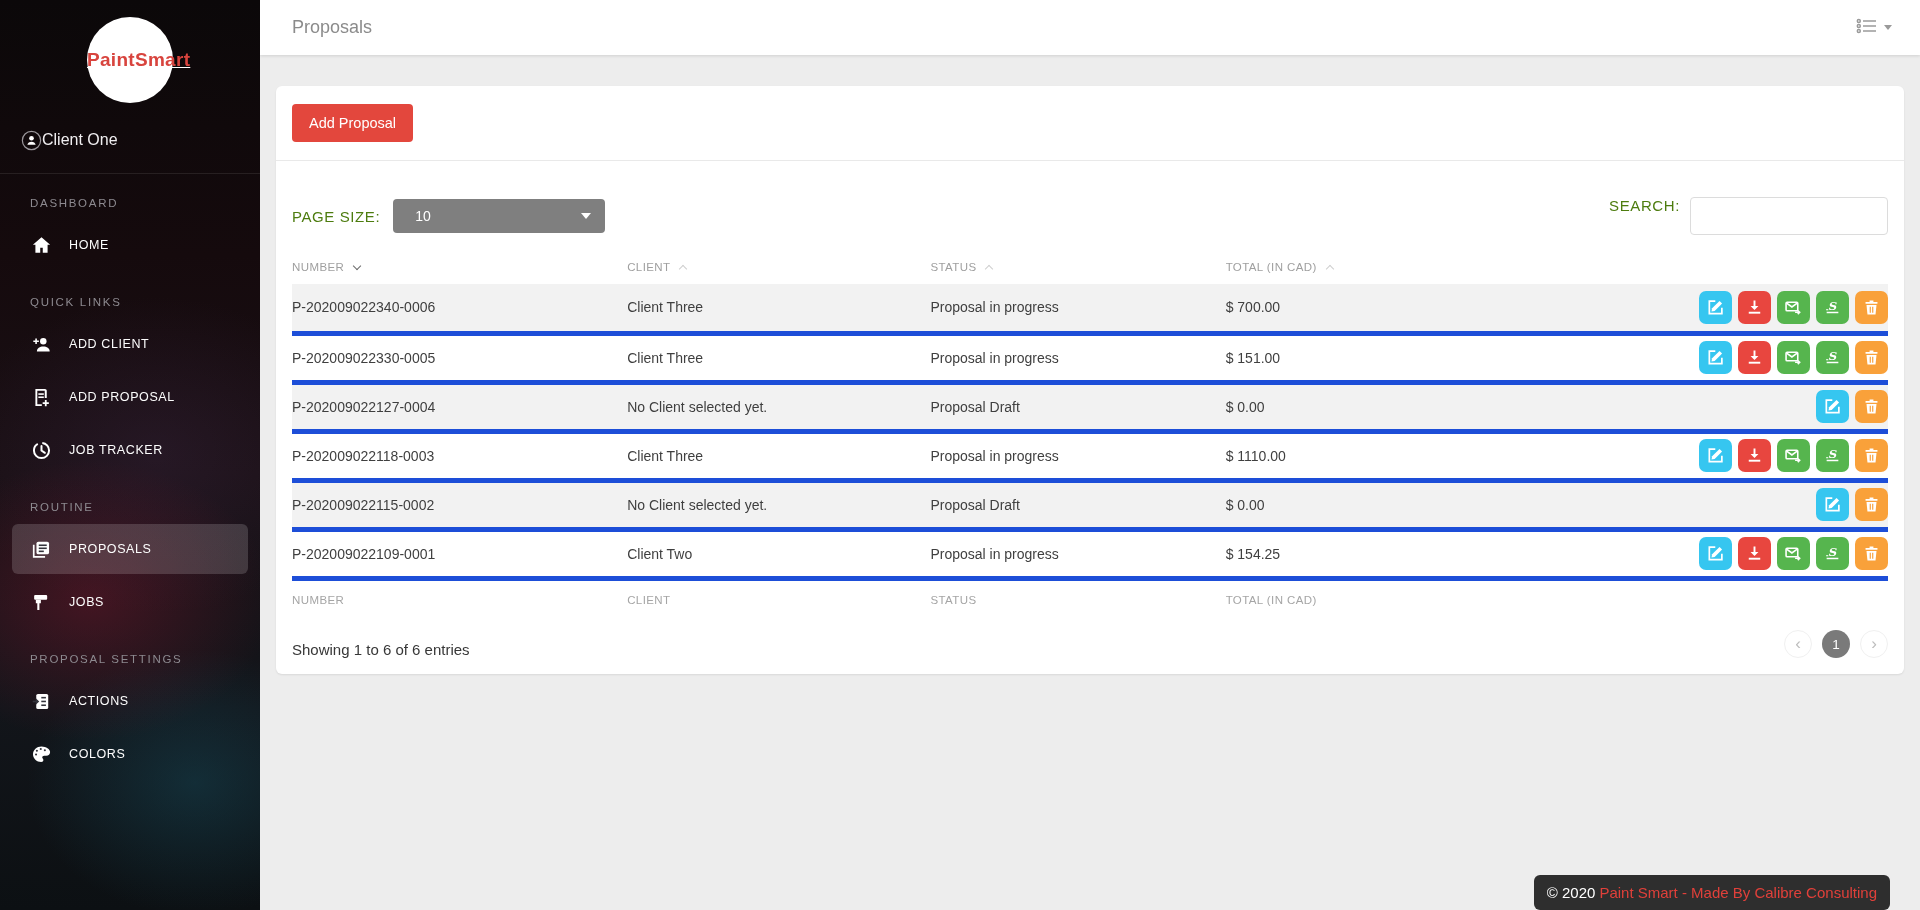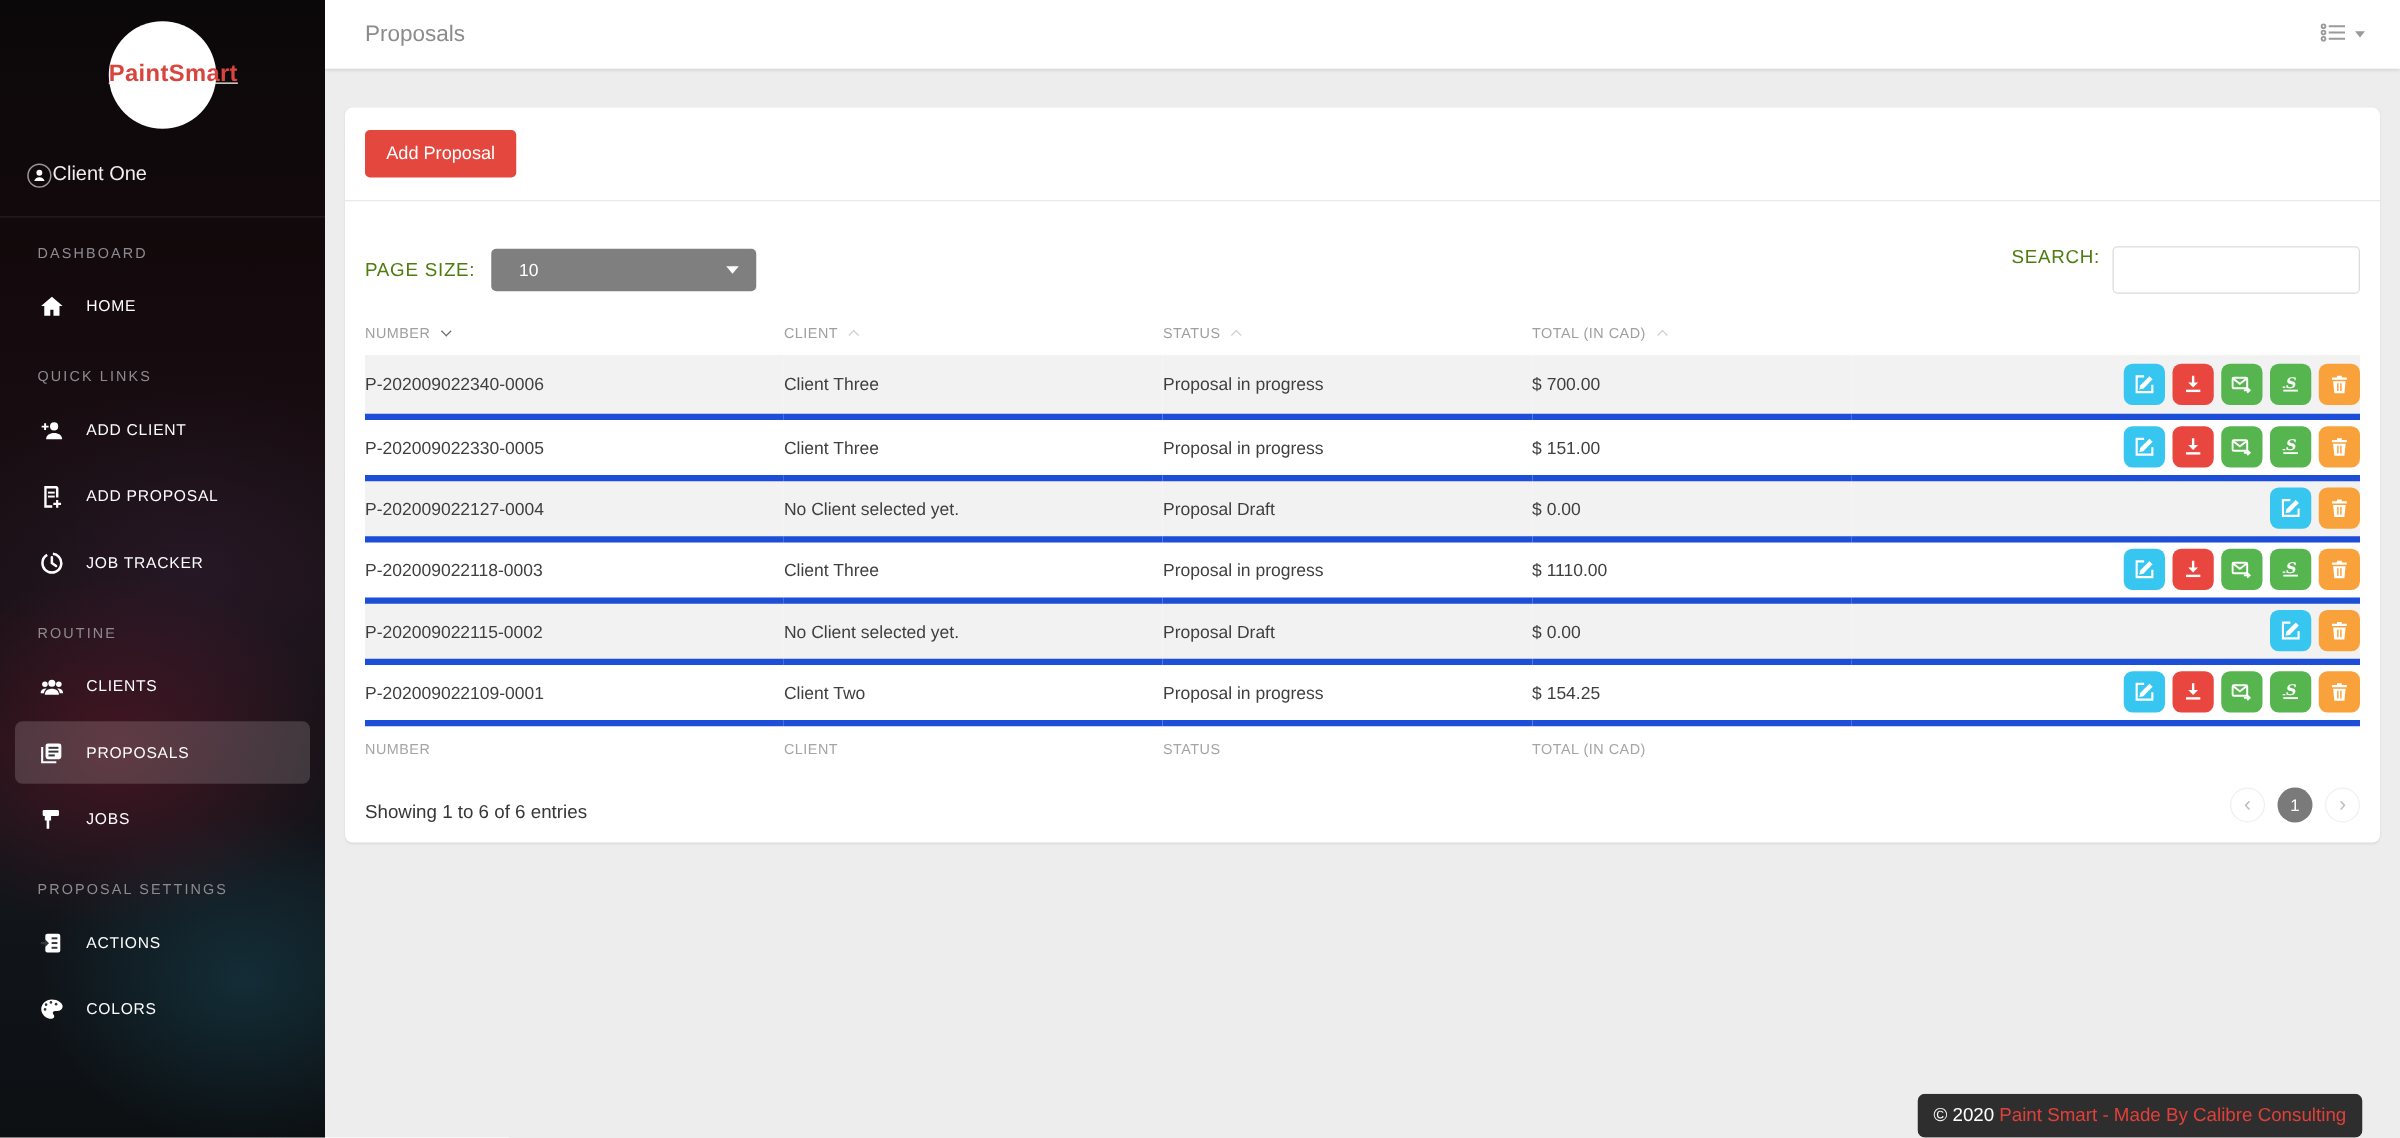--- a/index.html
+++ b/index.html
@@ -186,32 +186,20 @@
     <span class="nav-ic">
         <svg viewBox="0 0 20 20">
           <circle cx="10" cy="10" r="7.2" fill="none" stroke="#fff" stroke-width="1.9" stroke-dasharray="30 4.5"></circle>
           <path d="M10 5.6V10l3.2 2.2" fill="none" stroke="#fff" stroke-width="1.9" stroke-linecap="round"></path>
         </svg>
       </span>
     <span>JOB TRACKER</span>
   </div>
 
   <div class="section-label">ROUTINE</div>
-  <div class="nav-item">
-    <span class="nav-ic">
-        <svg viewBox="0 0 20 20" fill="#fff">
-          <circle cx="10" cy="7.2" r="2.7"></circle>
-          <circle cx="4.7" cy="8" r="2.1"></circle>
-          <circle cx="15.3" cy="8" r="2.1"></circle>
-          <path d="M4.6 16c.1-2.9 2.4-4.5 5.4-4.5s5.3 1.6 5.4 4.5z"></path>
-          <path d="M1.4 14.8c0-2.2 1.6-3.5 3.4-3.6.4 0 .8 0 1.2.1-1.1.9-1.8 2.1-2 3.5zM18.6 14.8c0-2.2-1.6-3.5-3.4-3.6-.4 0-.8 0-1.2.1 1.1.9 1.8 2.1 2 3.5z"></path>
-        </svg>
-      </span>
-    <span>CLIENTS</span>
-  </div>
   <div class="nav-item active">
     <span class="nav-ic">
         <svg viewBox="0 0 20 20">
           <rect x="5.2" y="2.6" width="12" height="12" rx="1.8" fill="#fff"></rect>
           <rect x="7.4" y="5.2" width="7.6" height="1.5" fill="#34343c"></rect>
           <rect x="7.4" y="8.1" width="7.6" height="1.5" fill="#34343c"></rect>
           <rect x="7.4" y="11" width="4.8" height="1.5" fill="#34343c"></rect>
           <path d="M3.4 5.4v10.8h10v1.6H1.8V5.4z" fill="#fff"></path>
         </svg>
       </span>

